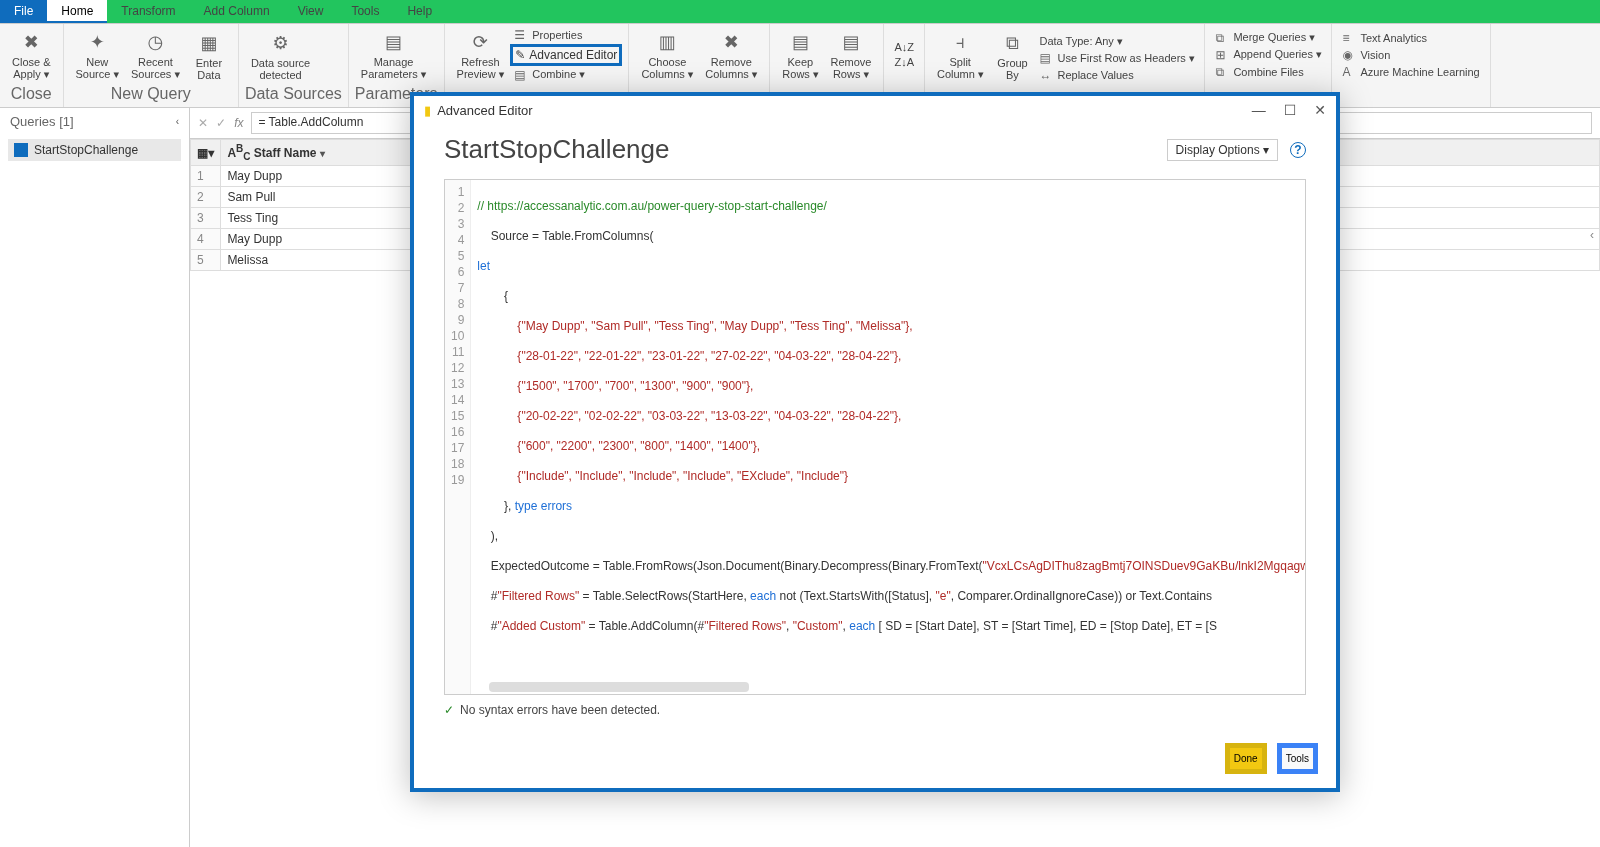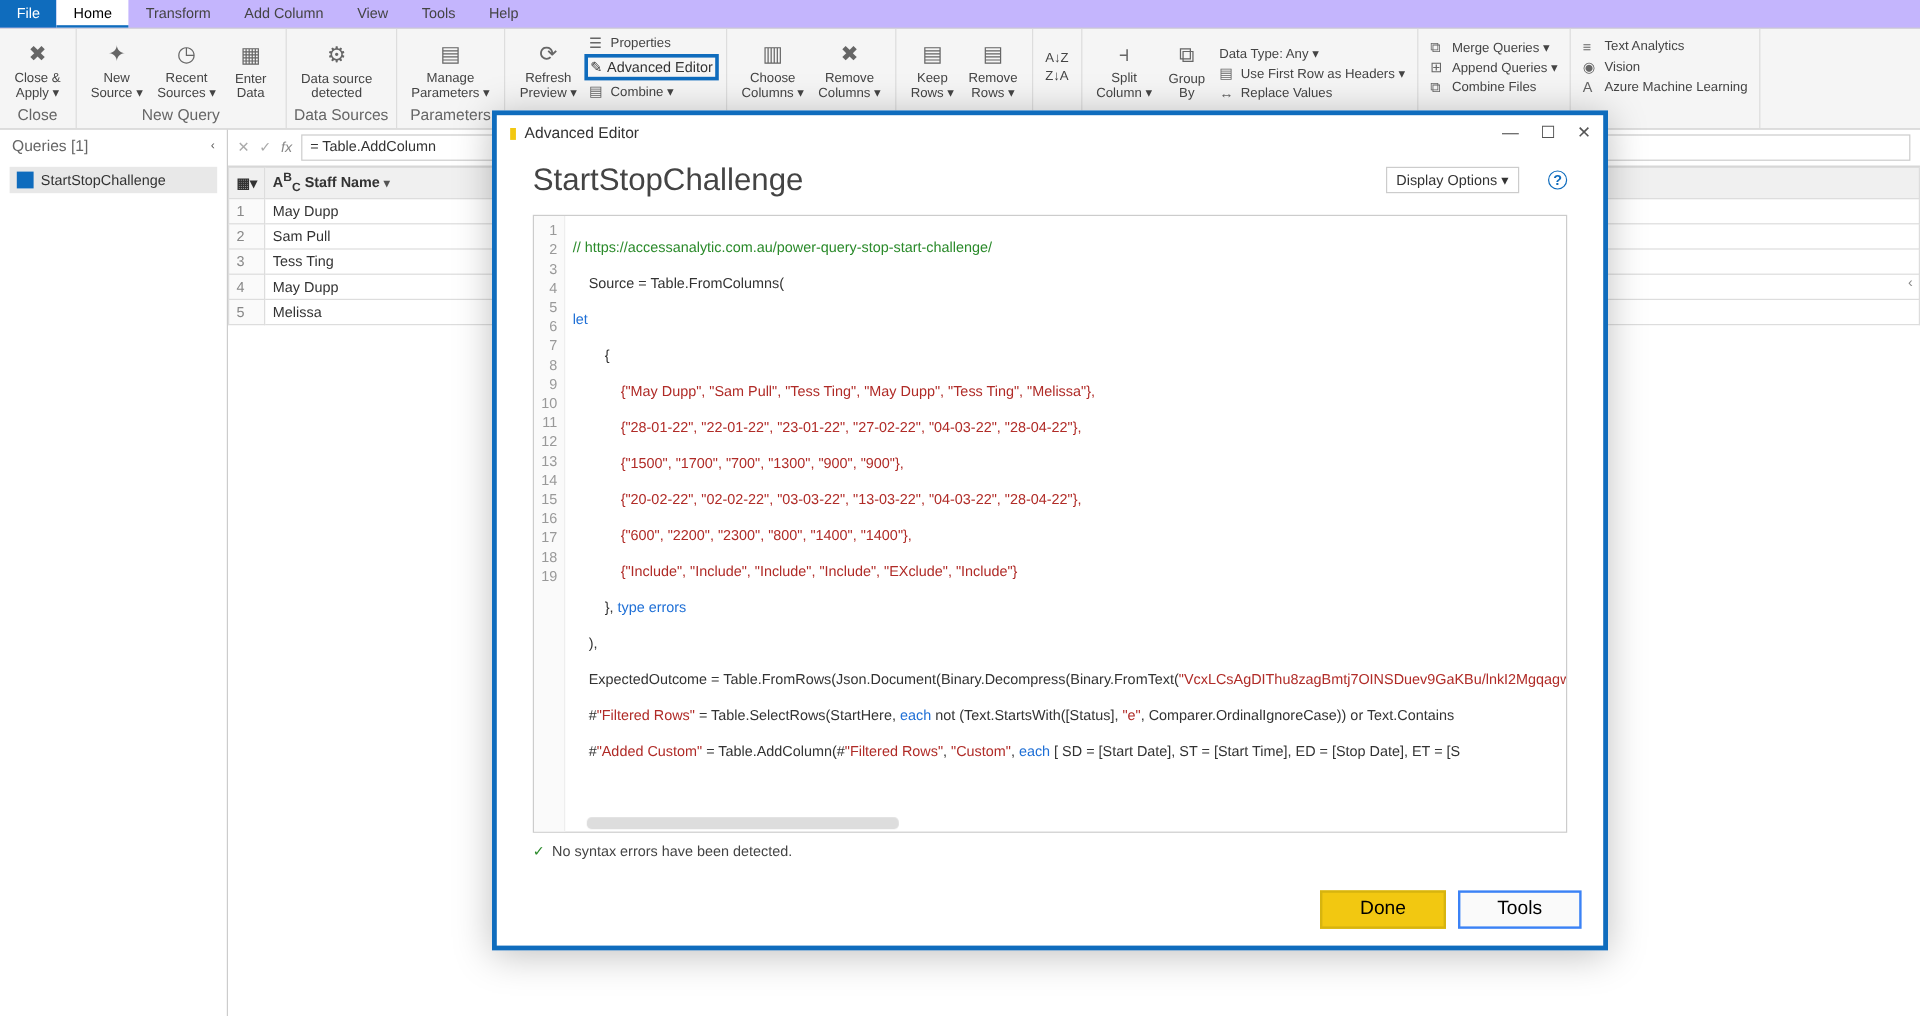--- a/index.html
+++ b/index.html
@@ -1,61 +1,61 @@
 <!DOCTYPE html>
 <html><head>
 <meta charset="utf-8">
 <style>
 *{box-sizing:border-box;margin:0;padding:0;font-family:"Segoe UI",Arial,sans-serif}
 body{background:#fff;width:1600px;height:847px;overflow:hidden;font-size:12px;color:#333}
-.menubar{display:flex;background:#c4b5fd;border-bottom:1px solid #ccc;height:24px}
+.menubar{display:flex;background:#22c55e;border-bottom:1px solid #ccc;height:24px}
 .menutab{padding:4px 14px;cursor:pointer;color:#444}
 .menutab.file{background:#0f6cbd;color:#fff}
 .menutab.active{background:#fff;border-bottom:2px solid #0f6cbd;color:#000}
 .ribbon{display:flex;background:#f5f5f5;border-bottom:1px solid #ccc;height:84px}
 .rgroup{display:flex;flex-direction:column;border-right:1px solid #ddd;padding:2px 6px}
 .rgroup-items{display:flex;flex:1}
 .ritem{display:flex;flex-direction:column;align-items:center;justify-content:flex-end;padding:2px 6px;font-size:11px;color:#444;text-align:center;min-width:46px}
 .ritem .ico{width:28px;height:28px;display:flex;align-items:center;justify-content:center;font-size:18px;color:#666}
 .ritem-sm{display:flex;align-items:center;gap:4px;font-size:11px;color:#444;padding:1px 4px;white-space:nowrap}
 .ritem-sm .ico{width:14px;height:14px;font-size:12px;color:#666}
-.rgroup-label{text-align:center;font-size:13px;color:#666;padding:2px 0}
+.rgroup-label{text-align:center;font-size:16px;color:#666;padding:2px 0}
 .vstack{display:flex;flex-direction:column;gap:1px}
 .highlight-box{border:3px solid #0f6cbd;padding:1px 2px;display:inline-flex;align-items:center;gap:4px}
 .mainarea{display:flex;height:calc(847px - 24px - 84px)}
 .queries{width:190px;border-right:1px solid #ccc}
 .queries-hdr{display:flex;align-items:center;justify-content:space-between;padding:6px 10px;color:#666;font-size:13px}
 .q-item{display:flex;align-items:center;gap:6px;background:#e8e8e8;margin:4px 8px;padding:4px 6px;font-size:12px}
 .grid-wrap{flex:1;position:relative}
 .formula{display:flex;align-items:center;gap:8px;border-bottom:1px solid #ccc;padding:4px 8px}
 .fx{font-style:italic;color:#888}
 .fcell{border:1px solid #ccc;height:22px;flex:1;padding:2px 6px;font-size:12px;color:#333;min-width:0;overflow:hidden;white-space:nowrap}
 table.data{border-collapse:collapse;width:100%;font-size:12px}
 table.data th,table.data td{border:1px solid #ddd;padding:3px 6px;text-align:left;white-space:nowrap}
 table.data th{background:#f0f0f0;color:#333}
 .rownum{width:24px;text-align:center;color:#888;background:#fafafa}
 .dialog-mask{position:absolute;left:410px;top:92px;width:930px;height:700px;background:#fff;border:4px solid #0f6cbd;box-shadow:0 4px 30px rgba(0,0,0,.25);z-index:10;display:flex;flex-direction:column}
 .dlg-title{display:flex;align-items:center;gap:6px;padding:6px 10px;font-size:13px;color:#333}
 .dlg-ctrls{margin-left:auto;display:flex;gap:18px;color:#555;font-size:14px}
 .dlg-body{flex:1;padding:10px 30px;display:flex;flex-direction:column;overflow:hidden}
 .dlg-h1{font-size:26px;font-weight:300;color:#444}
-.dlg-opts{display:flex;align-items:center;gap:24px;margin-left:auto}
+.dlg-opts{display:flex;align-items:center;gap:12px;margin-left:auto}
 .dlg-row1{display:flex;align-items:center;margin-bottom:14px}
 .code{flex:1;border:1px solid #ccc;display:flex;overflow:hidden;font-family:Consolas,monospace;font-size:12px;position:relative}
 .gutter{background:#fafafa;color:#999;text-align:right;padding:4px 6px;border-right:1px solid #eee}
 .gutter div{height:16px;line-height:16px}
 .codetext{padding:4px 6px;white-space:pre;overflow-x:auto}
 .codetext div{height:16px;line-height:16px}
 .kw{color:#1e6fd6}
 .str{color:#b02b27}
 .cmt{color:#2a8a2a}
 .typ{color:#1e6fd6}
 .status{display:flex;align-items:center;gap:6px;padding:8px 0;color:#444}
 .dlg-btns{display:flex;gap:10px;justify-content:flex-end;padding:8px 18px 14px}
-.btn{border:2px solid #3b82f6;background:#fafafa;padding:5px 31px;font-size:16px}
+.btn{border:5px solid #3b82f6;background:#fafafa;padding:5px 4px;font-size:10px}
 .btn.primary{background:#f2c811;border-color:#d7b40f;color:#000}
 .chev{font-size:10px;color:#555}
 .qicon{width:14px;height:14px;background:#0f6cbd}
 .scroll-ind{position:absolute;bottom:2px;left:44px;width:260px;height:10px;background:#ddd;border-radius:4px}
 .side-ctrl{position:absolute;right:6px;top:120px;color:#888}
 </style>
 </head>
 <body>
 
 <div class="menubar">

